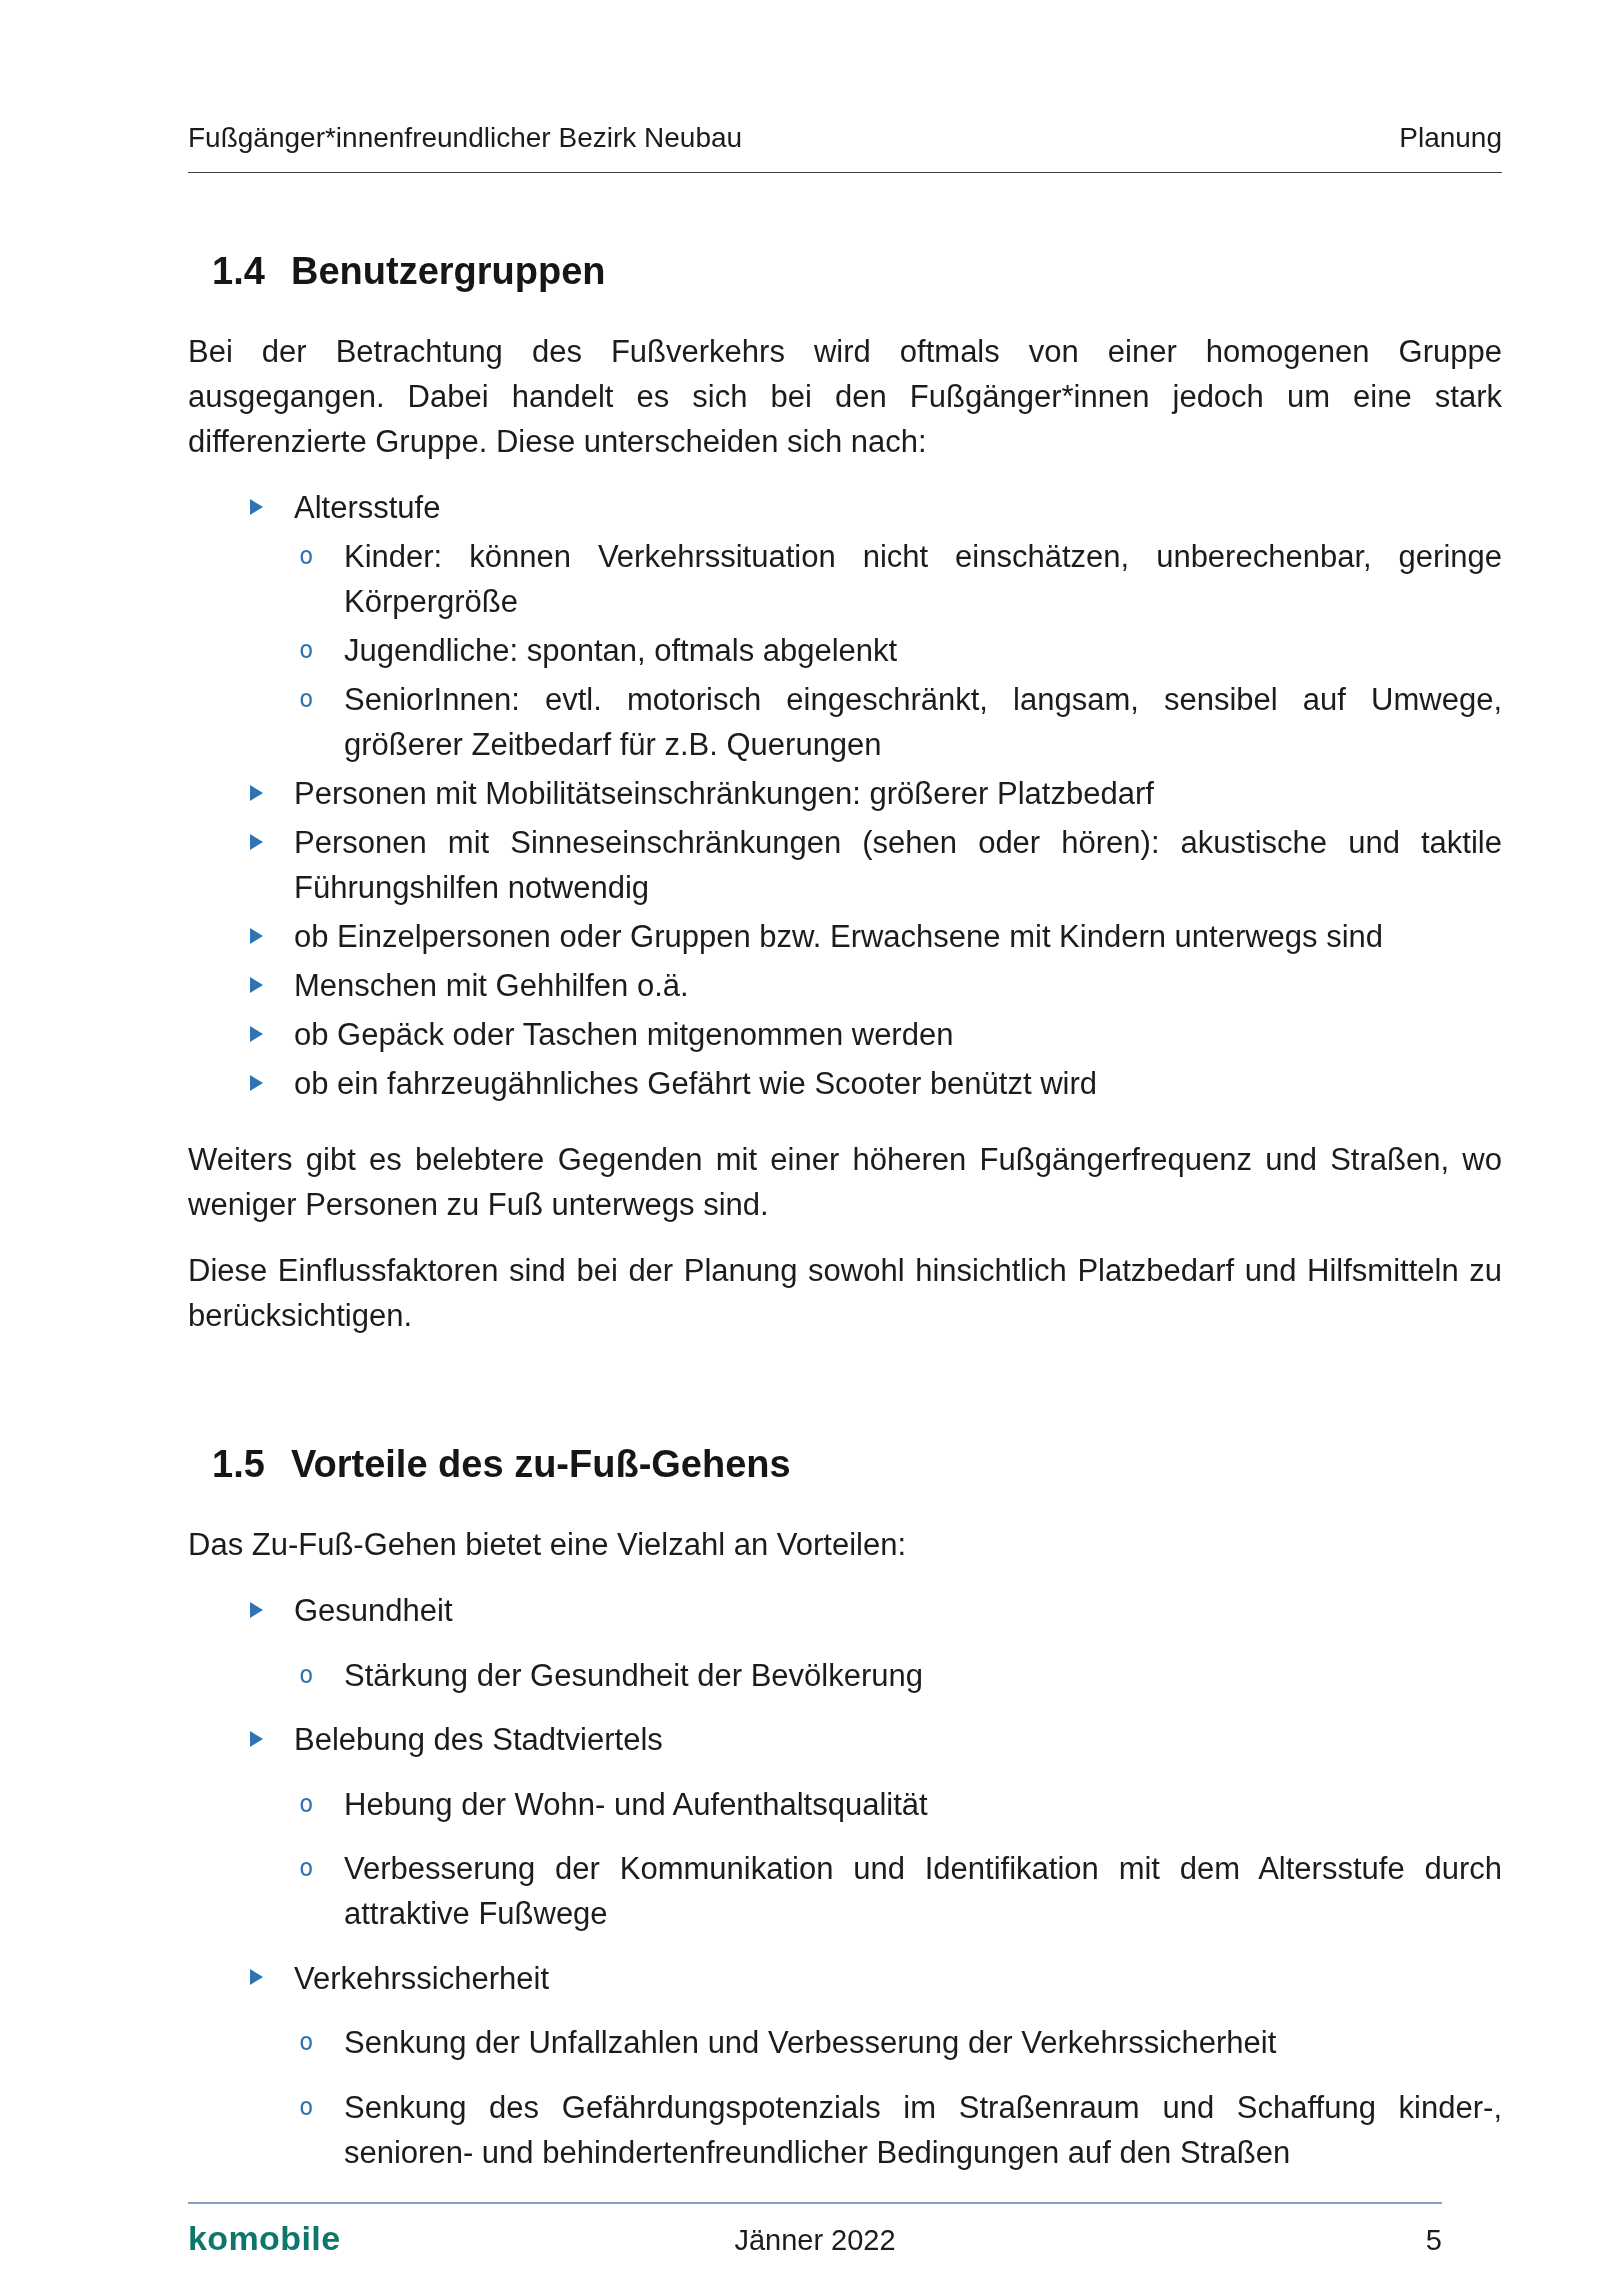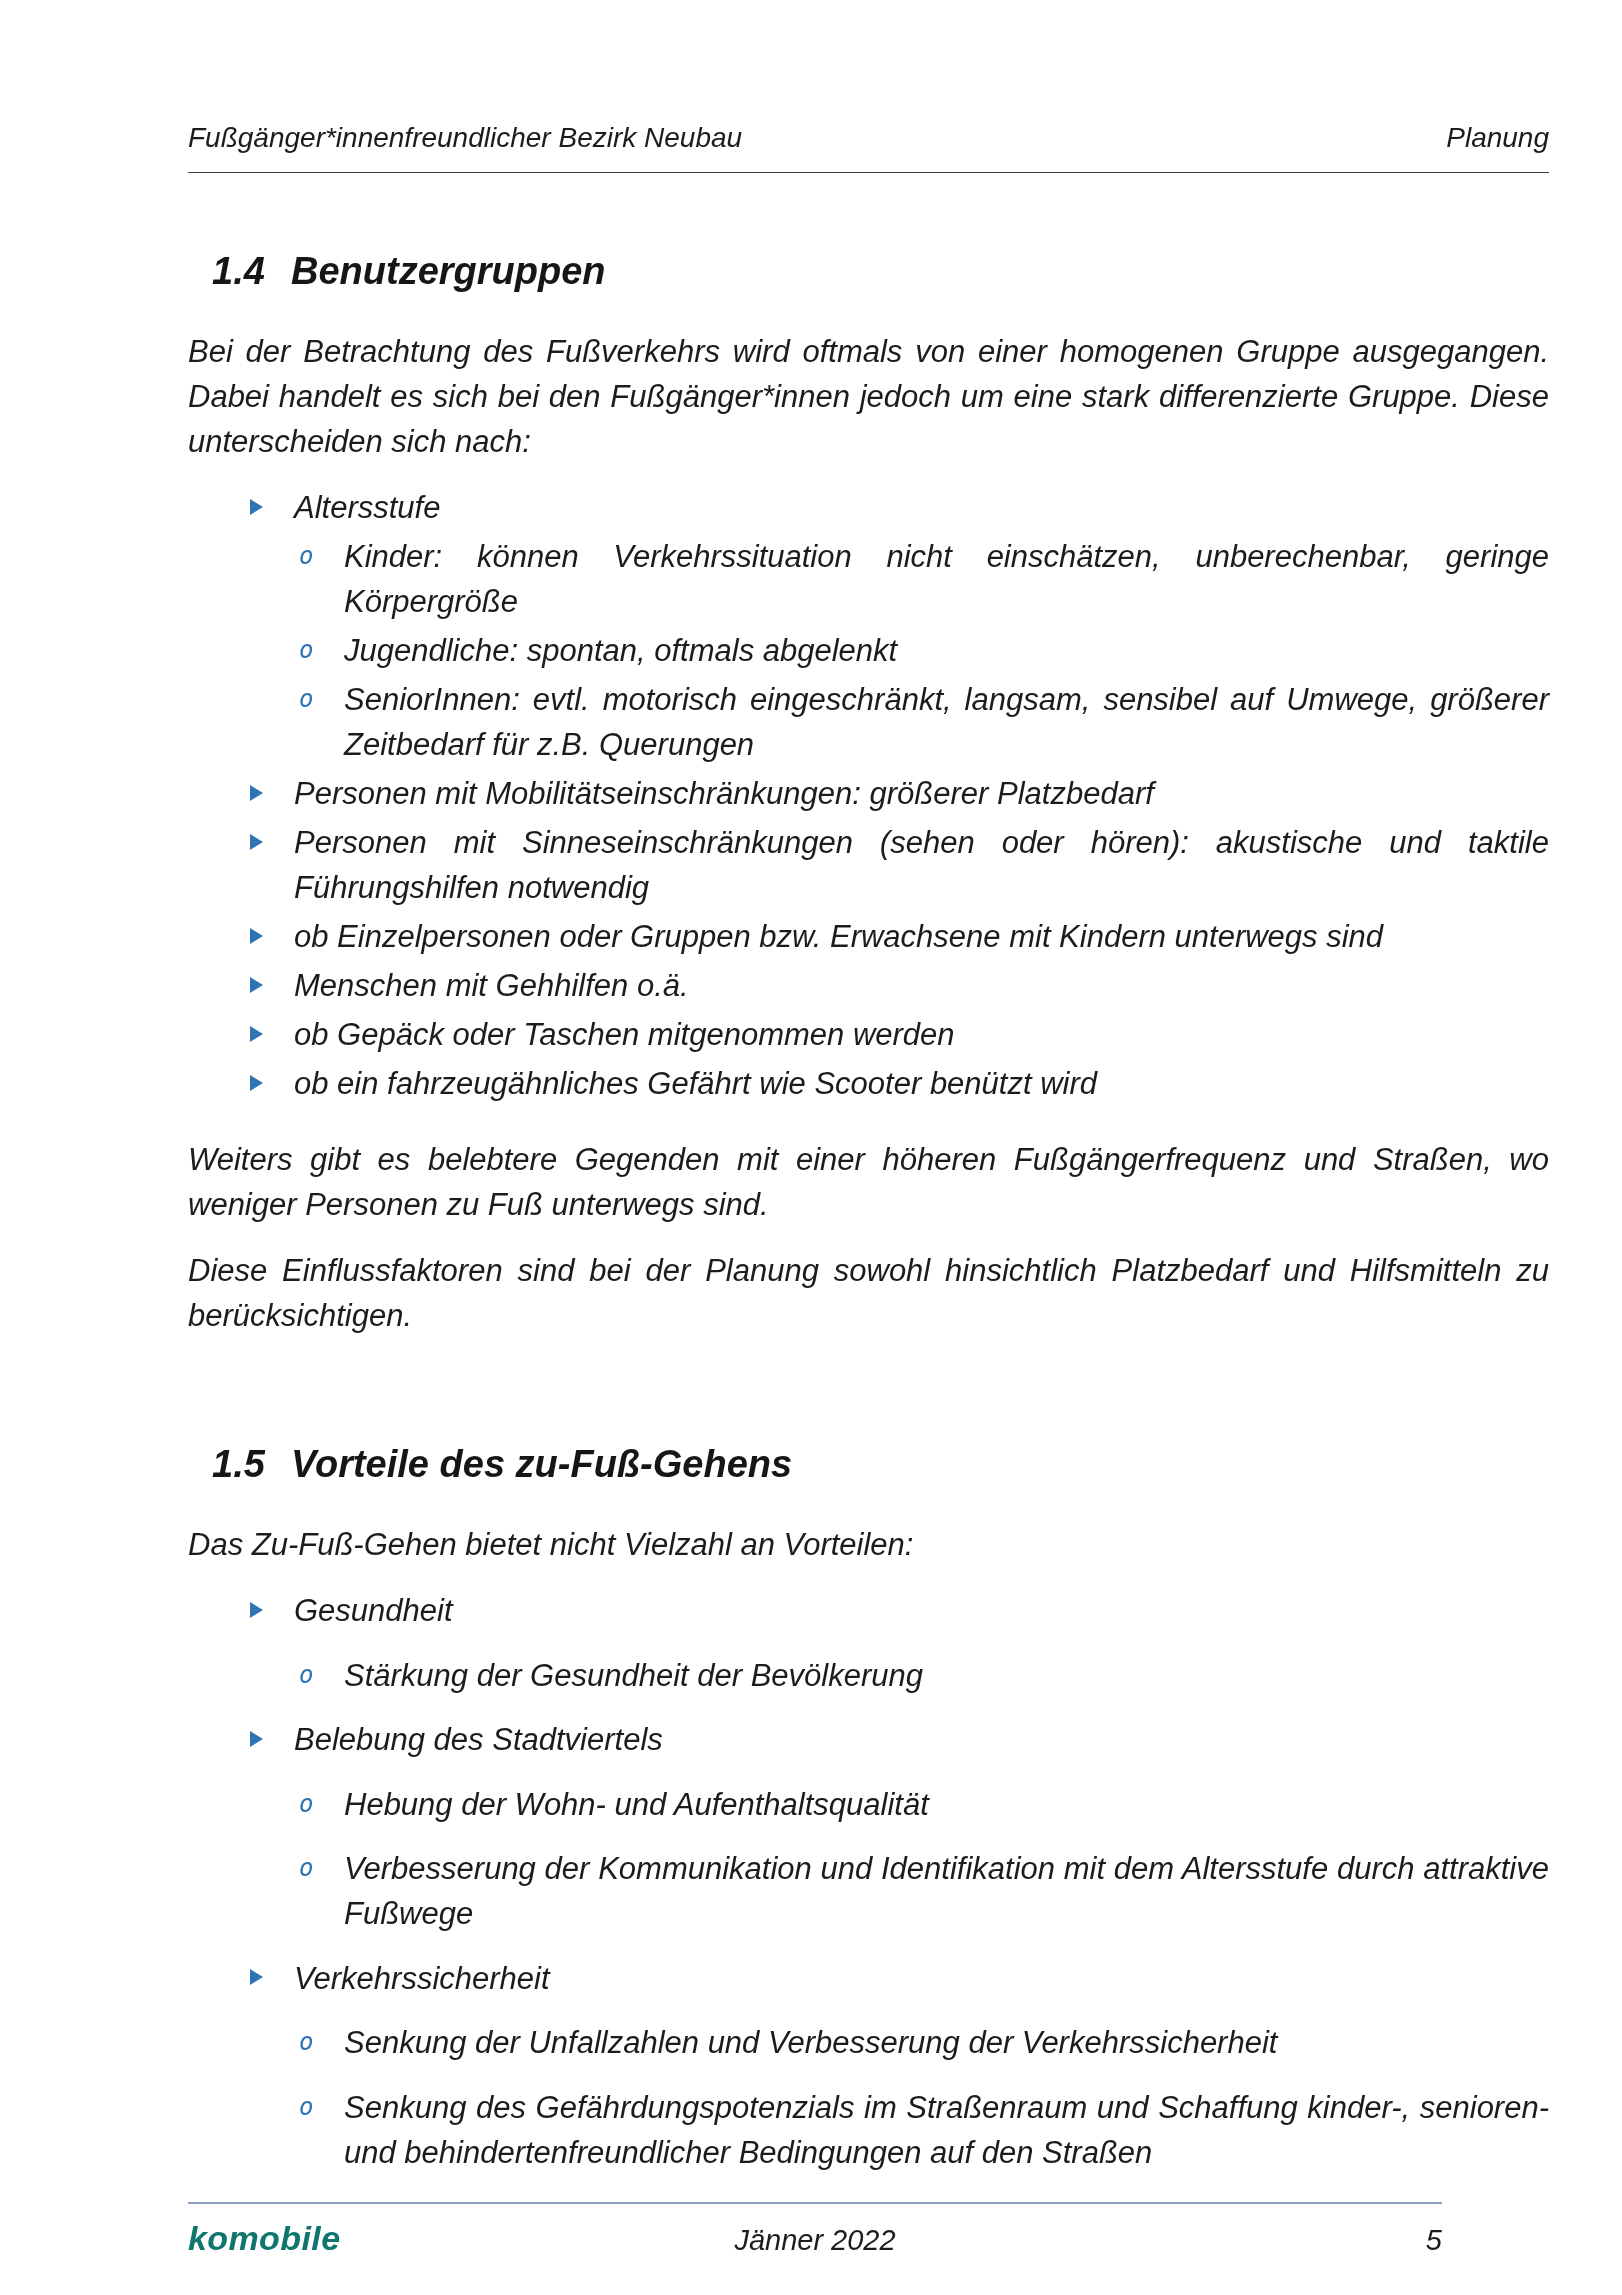--- a/index.html
+++ b/index.html
@@ -8,22 +8,21 @@
     width: 1622px;
     height: 2295px;
     background: #ffffff;
     font-family: "Liberation Sans", sans-serif;
     color: #1c1c1c;
     position: relative;
   }
   .page {
     position: absolute;
     inset: 0;
-    padding: 122px 73px 0 188px;
-    font-style: italic;
+    padding: 122px 120px 0 188px;
   }
   
   .hdr {
     display: flex;
     justify-content: space-between;
     align-items: flex-end;
     font-size: 28px;
     padding-bottom: 18px;
     border-bottom: 1.6px solid #3f3f3f;
   }
@@ -167,21 +166,21 @@
   </div>
 
   <p class="para mt">Weiters gibt es belebtere Gegenden mit einer höheren Fußgängerfrequenz und Straßen, wo weniger Personen zu Fuß unterwegs sind.</p>
   <p class="para">Diese Einflussfaktoren sind bei der Planung sowohl hinsichtlich Platzbedarf und Hilfsmitteln zu berücksichtigen.</p>
 
   <div class="h2 second">
     <span class="num">1.5</span>
     <span>Vorteile des zu-Fuß-Gehens</span>
   </div>
 
-  <p class="para">Das Zu-Fuß-Gehen bietet nicht Vielzahl an Vorteilen:</p>
+  <p class="para">Das Zu-Fuß-Gehen bietet eine Vielzahl an Vorteilen:</p>
 
   <div class="list spaced">
 
     <div class="l1">
       <span class="tri"></span>
       <div class="ltext">Gesundheit</div>
     </div>
     <div class="l2">
       <span class="circ">o</span>
       <div class="ltext">Stärkung der Gesundheit der Bevölkerung</div>

